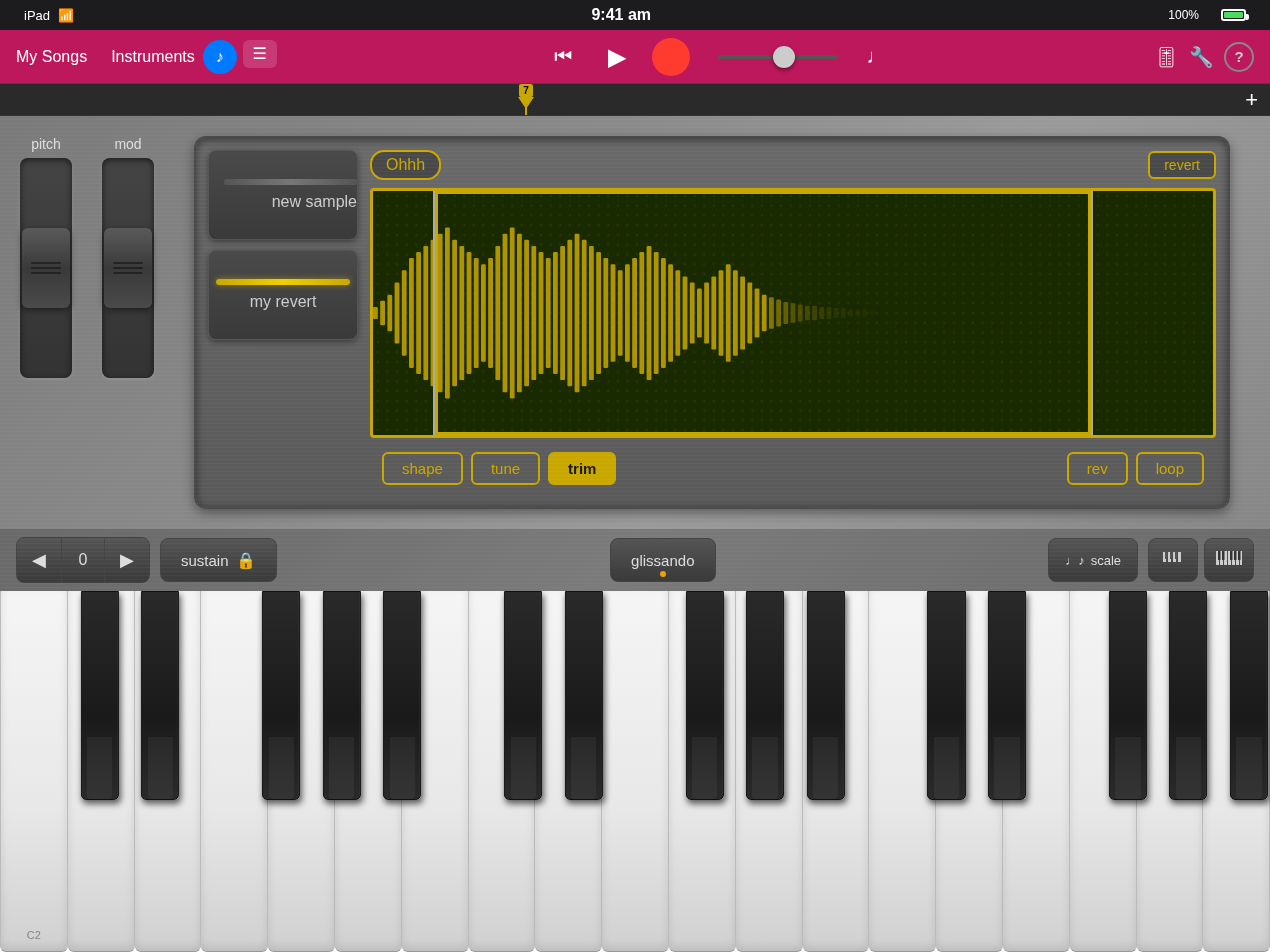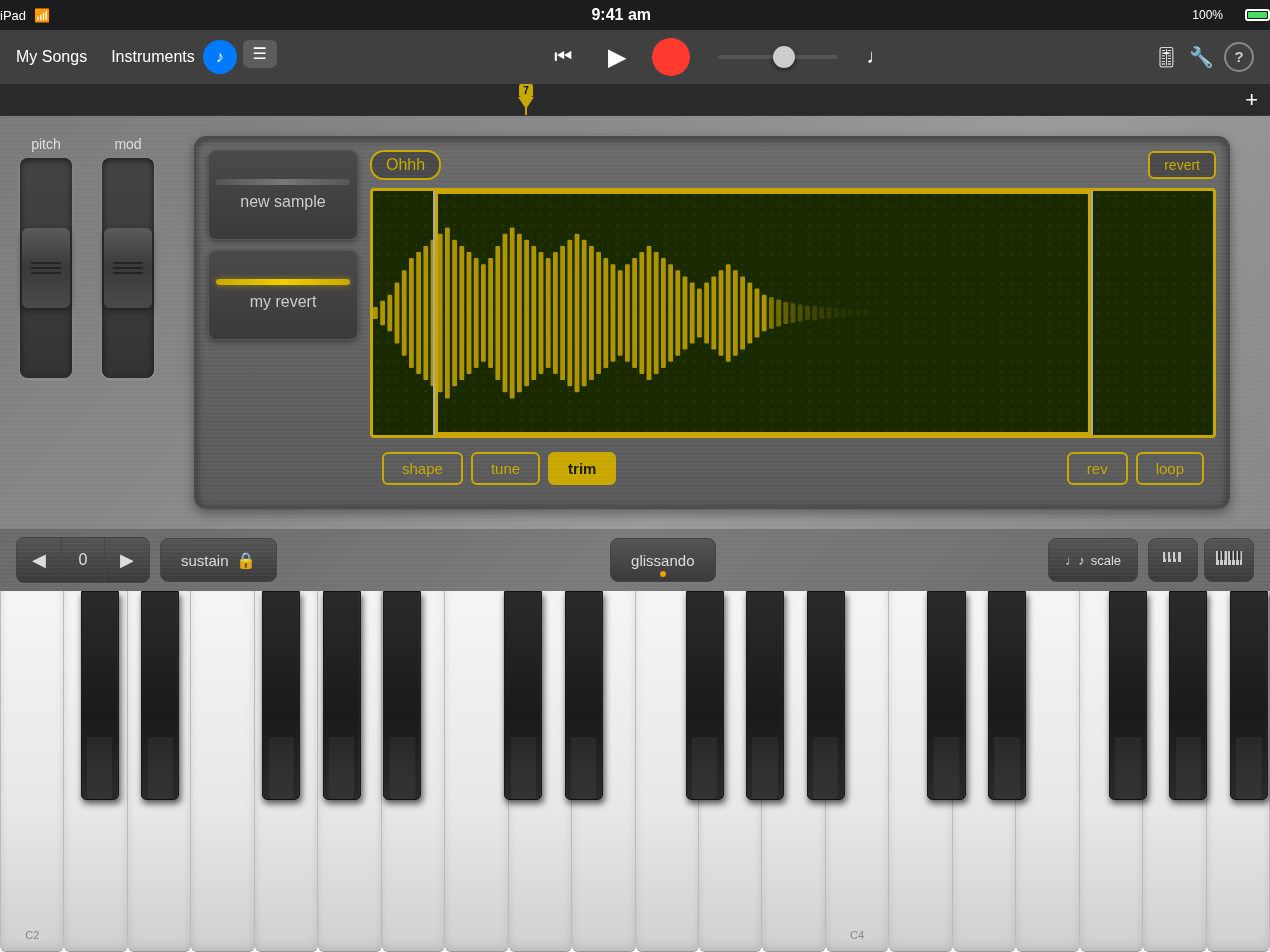--- a/index.html
+++ b/index.html
@@ -12,21 +12,21 @@
       position: relative;
     }
 
     
     .status-bar {
       height: 30px;
       background: #1c1c1e;
       display: flex;
       align-items: center;
       justify-content: space-between;
-      padding: 0 0;
+      padding: 0 24px;
       color: white;
       font-size: 13px;
       font-weight: 500;
     }
     .status-left { display: flex; align-items: center; gap: 8px; }
     .status-right { display: flex; align-items: center; gap: 22px; font-size: 12px; }
     .battery-bar {
       display: inline-flex;
       align-items: center;
       gap: 2px;
@@ -49,21 +49,21 @@
       position: absolute;
       left: 1px; top: 1px; bottom: 1px;
       width: calc(100% - 2px);
       background: #4cd964;
       border-radius: 1px;
     }
 
     
     .toolbar {
       height: 54px;
-      background: #404040;
+      background: #be185d;
       display: flex;
       align-items: center;
       padding: 0 16px;
       gap: 0;
       border-bottom: 1px solid #444;
     }
     .toolbar-left { display: flex; align-items: center; gap: 24px; }
     .toolbar-nav { display: flex; gap: 6px; margin-left: 8px; }
     .toolbar-center { flex: 1; display: flex; align-items: center; justify-content: center; gap: 16px; }
     .toolbar-right { display: flex; align-items: center; gap: 10px; }
@@ -289,20 +289,21 @@
       align-items: center;
       justify-content: center;
       border: none;
       position: relative;
     }
     .new-sample-btn {
       background: linear-gradient(180deg, #4a4a4a 0%, #3a3a3a 100%);
       height: 90px;
       border: 1px solid #555;
       box-shadow: 0 2px 6px rgba(0,0,0,0.4);
+      align-items: flex-end;
     }
     .new-sample-top-bar {
       width: 90%; height: 6px;
       background: linear-gradient(90deg, #555, #777, #555);
       border-radius: 2px;
       margin-bottom: 8px;
     }
     .new-sample-label {
       color: #ccc;
       font-size: 16px;
@@ -858,23 +859,20 @@
       <div class="white-key"></div>
       <div class="white-key"></div>
       <div class="white-key"></div>
       <div class="white-key"></div>
       <div class="white-key"></div>
       <div class="white-key"></div>
       <div class="white-key"></div>
       <div class="white-key"></div>
       <div class="white-key"></div>
       <div class="white-key"></div>
-      <div class="white-key">
-        <span class="key-label" style="position:absolute;bottom:10px;left:50%;transform:translateX(-50%);font-size:11px;color:#888;">C4</span>
-      </div>
       <div class="white-key"></div>
       <div class="white-key"></div>
       <div class="white-key"></div>
       <div class="white-key"></div>
       <div class="white-key"></div>
       <div class="white-key"></div>
     </div>
 
     <div class="black-keys-overlay">
 

